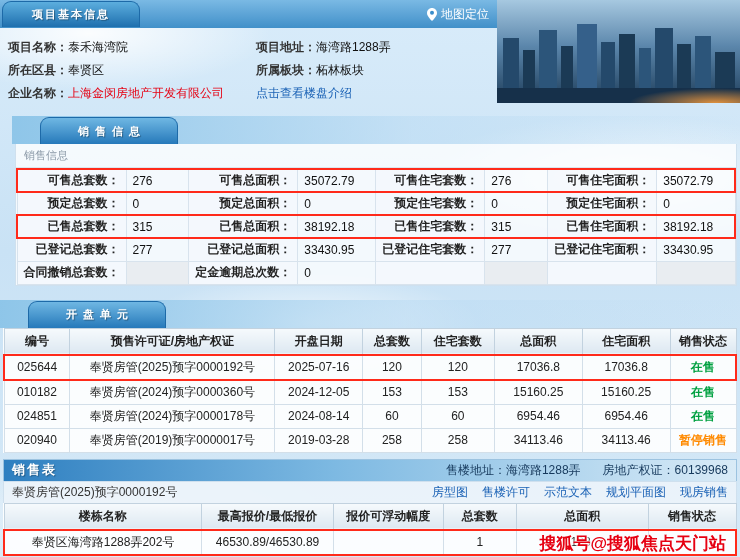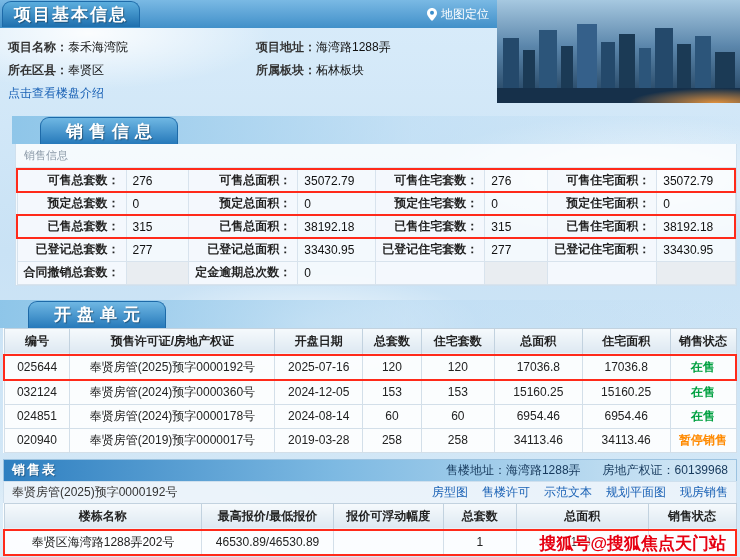--- a/index.html
+++ b/index.html
@@ -20,21 +20,21 @@
   
   .bar {
     height:28px; display:flex; align-items:flex-end;
     background:linear-gradient(90deg, rgba(139,196,232,.95) 0%, rgba(186,219,243,.55) 55%, rgba(186,219,243,0) 100%);
   }
   .tab {
     min-width:138px; height:27px; padding:0 10px;
     display:flex; align-items:center; justify-content:center;
     background:linear-gradient(180deg, var(--tab-blue-top,#6fb7e3) 0%, var(--tab-blue-bottom,#2679ba) 100%);
     border:1px solid #1d6aa8; border-bottom:none; border-radius:9px 9px 0 0;
-    color:#fff; font-weight:bold; font-size:17px;
+    color:#fff; font-weight:bold; font-size:11px;
     text-shadow:1px 1px 1px rgba(0,0,0,.35);
   }
   .tab.spaced { letter-spacing:6px; padding-left:16px; }
   .tab.indent { margin-left:28px; }
 
   
   .top-section { position:relative; height:103px; }
   .top-bar {
     height:28px; margin-right:243px; padding-right:8px;
     display:flex; align-items:center; justify-content:space-between;
@@ -125,20 +125,21 @@
             </svg>
         </span>
         <span>地图定位</span>
       </a>
     </div>
     <div class="fields" id="project-fields">
         <div class="field"><span class="lbl">项目名称：</span><span class="val text">泰禾海湾院</span></div>
         <div class="field"><span class="lbl">项目地址：</span><span class="val text">海湾路1288弄</span></div>
         <div class="field"><span class="lbl">所在区县：</span><span class="val text">奉贤区</span></div>
         <div class="field"><span class="lbl">所属板块：</span><span class="val text">柘林板块</span></div>
+        <div class="field"><span class="lbl">企业名称：</span><a class="val red-link" href="#">上海金闵房地产开发有限公司</a></div>
         <div class="field"><span class="lbl"></span><a class="val blue-link" href="#">点击查看楼盘介绍</a></div>
       </div>
     <div class="photo">
       <svg width="243" height="103" viewBox="0 0 243 103" preserveAspectRatio="none">
         <defs>
           <linearGradient id="sky" x1="0" y1="0" x2="0" y2="1">
             <stop offset="0" stop-color="#a6c8e0"></stop>
             <stop offset="0.45" stop-color="#5b86ab"></stop>
             <stop offset="1" stop-color="#1d3c59"></stop>
           </linearGradient>
@@ -255,21 +256,21 @@
             <td>025644</td>
             <td>奉贤房管(2025)预字0000192号</td>
             <td>2025-07-16</td>
             <td>120</td>
             <td>120</td>
             <td>17036.8</td>
             <td>17036.8</td>
             <td class="status" style="color: rgb(0, 160, 64); font-weight: bold;">在售</td>
           </tr>
           <tr>
-            <td>032124</td>
+            <td>010182</td>
             <td>奉贤房管(2024)预字0000360号</td>
             <td>2024-12-05</td>
             <td>153</td>
             <td>153</td>
             <td>15160.25</td>
             <td>15160.25</td>
             <td class="status" style="color: rgb(0, 160, 64); font-weight: bold;">在售</td>
           </tr>
           <tr>
             <td>024851</td>

